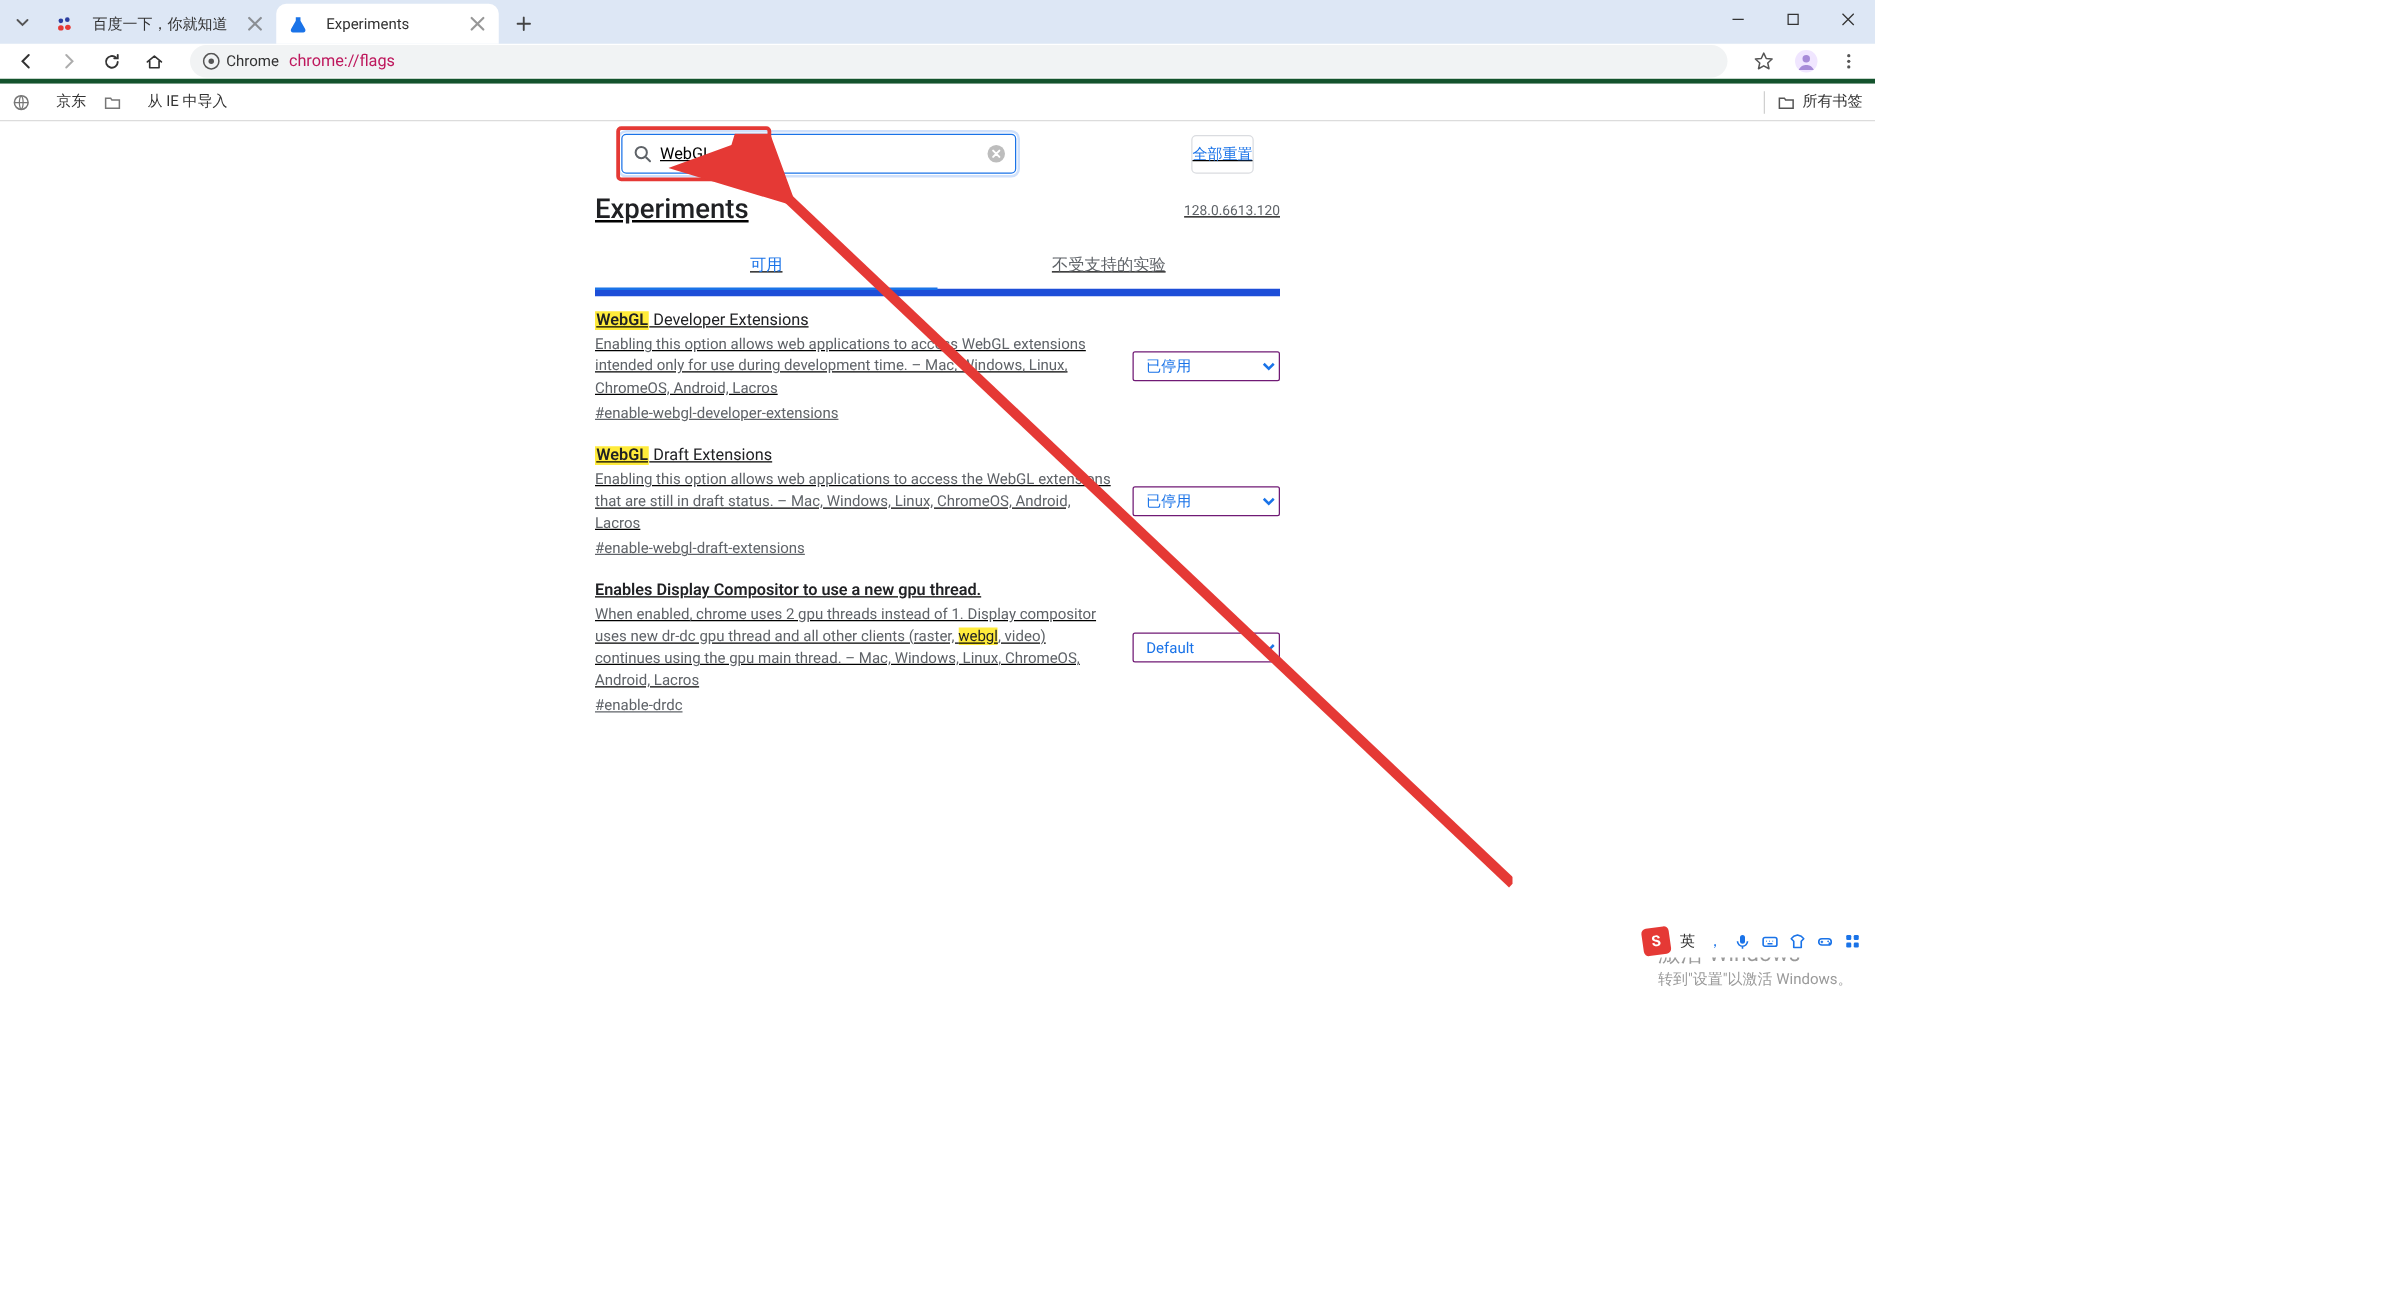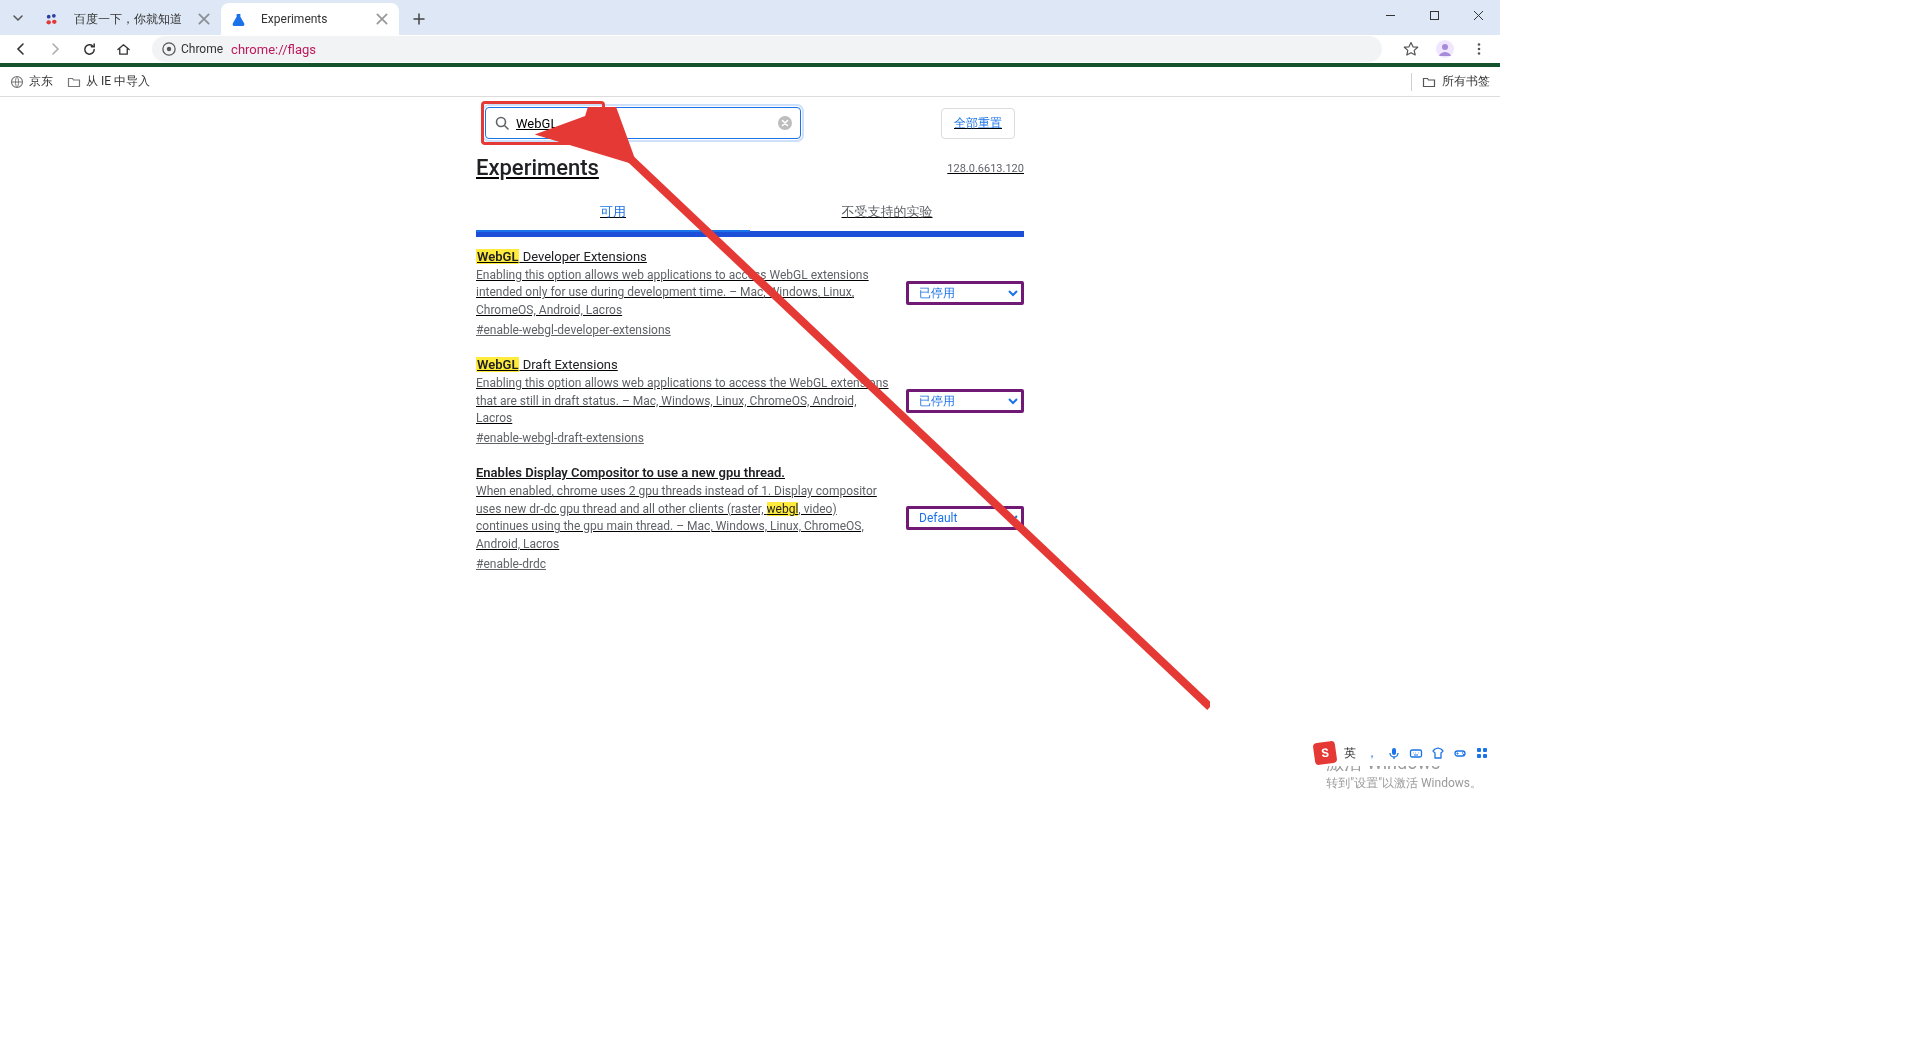--- a/index.html
+++ b/index.html
@@ -22,36 +22,36 @@
 .navbtn { width: 26px; height: 26px; display:flex; align-items:center; justify-content:center; color:#555; border-radius:50%; }
 .navbtn.disabled { opacity:.4 }
 .omnibox { flex:1; display:flex; align-items:center; height:26px; background:#f1f3f4; border-radius:14px; padding:0 10px; gap:8px; font-size:13px; color:#333; margin: 0 8px; }
 .omnibox .chrome-chip { display:flex; align-items:center; gap:5px; font-size:12px; color:#333; }
 .omnibox .url-text { color:#be185d; }
 .toolbar-right { display:flex; align-items:center; gap:8px; }
 .toolbar-right span { width:26px; height:26px; display:flex; align-items:center; justify-content:center; }
 
 
 .bookmarks { height: 30px; background:#fff; display:flex; align-items:center; padding: 0 10px; gap:14px; font-size:12px; color:#333; border-bottom:1px solid #dcdcdc; }
-.bm-item { display:flex; align-items:center; gap:5px; }
+.bm-item { display:flex; align-items:center; gap:21px; }
 .bm-spacer { flex:1 }
 .bm-right { display:flex; align-items:center; gap:6px; color:#333; }
 .bm-sep { width:1px; height:18px; background:#d0d0d0; margin-right:4px; }
 
 
 .page { position:relative; height: calc(812px - 35px - 32px - 30px); overflow:auto;text-decoration:underline; }
 
 
 .search-row { display:flex; justify-content:center; align-items:center; padding: 10px 0 10px; gap: 140px; }
 .search-wrap { position:relative; width:316px; }
 .search-box { width:316px; height:32px; border:1px solid #1a73e8; border-radius:4px; display:flex; align-items:center; padding:0 30px 0 8px; background:#fff; position:relative; outline:2px solid #cfe0fb; outline-offset:1px;}
 .search-box .sicon { width:16px; height:16px; color:#5f6368; margin-right:6px; }
 .search-box input { border:none; outline:none; font-size:13px; flex:1; background:transparent }
 .search-box .clearbtn { position:absolute; right:6px; width:18px; height:18px; display:flex; align-items:center; justify-content:center; }
-.reset-btn { border:1px solid #dadce0; padding:6px 12px; font-size:12px; color:#1a73e8; background:#fff; border-radius:4px; cursor:pointer; }
+.reset-btn { border:1px solid #dadce0; padding:6px 0; font-size:12px; color:#1a73e8; background:#fff; border-radius:4px; cursor:pointer; }
 
 
 .red-annot { position:absolute; border:3px solid #e53935; border-radius:4px; pointer-events:none; }
 
 
 .flags { width:548px; margin:0 auto; }
 .flags h1 { font-size:22px; font-weight:500; color:#202124; margin-top:6px; margin-bottom:0; }
 .version { font-size:11px; color:#5f6368; text-align:right; margin-top:-18px; }
 .tabs-row { display:flex; border-bottom:6px solid #1d4ed8; margin-top:18px; }
 .tabs-row .ftab { flex:1; text-align:center; font-size:13px; padding:10px 0; color:#5f6368; position:relative; }
@@ -59,21 +59,21 @@
 .tabs-row .ftab.active::after { content:""; position:absolute; left:0; right:0; bottom:-1px; height:2px; background:#1a73e8; }
 
 .experiment { display:flex; padding:12px 0 8px; gap:16px; }
 .exp-body { flex:1; font-size:12px; color:#5f6368; }
 .exp-title { font-size:13px; color:#202124; margin-bottom:3px; }
 .exp-title .hl { background:#ffeb3b; color:#202124; font-weight:600; padding:0 1px; }
 .exp-desc { line-height:1.45; }
 .exp-desc .hl { background:#ffeb3b; color:#202124; }
 .exp-hash { text-decoration:underline; color:#5f6368; margin-top:4px; display:inline-block; }
 .exp-select { align-self:center; }
-.exp-select select { width:118px; height:24px; border:3px solid #701a75; color:#1a73e8; font-size:12px; padding:0 6px; background:#fff; border-radius:2px; }
+.exp-select select { width:118px; height:24px; border:1px solid #701a75; color:#1a73e8; font-size:12px; padding:0 6px; background:#fff; border-radius:2px; }
 
 
 .arrow-svg { position:absolute; pointer-events:none; }
 
 
 .watermark { position:absolute; right:18px; bottom:20px; text-align:left; color:#9a9a9a; }
 .watermark .l1 { font-size:18px; }
 .watermark .l2 { font-size:12px; }
 
 

